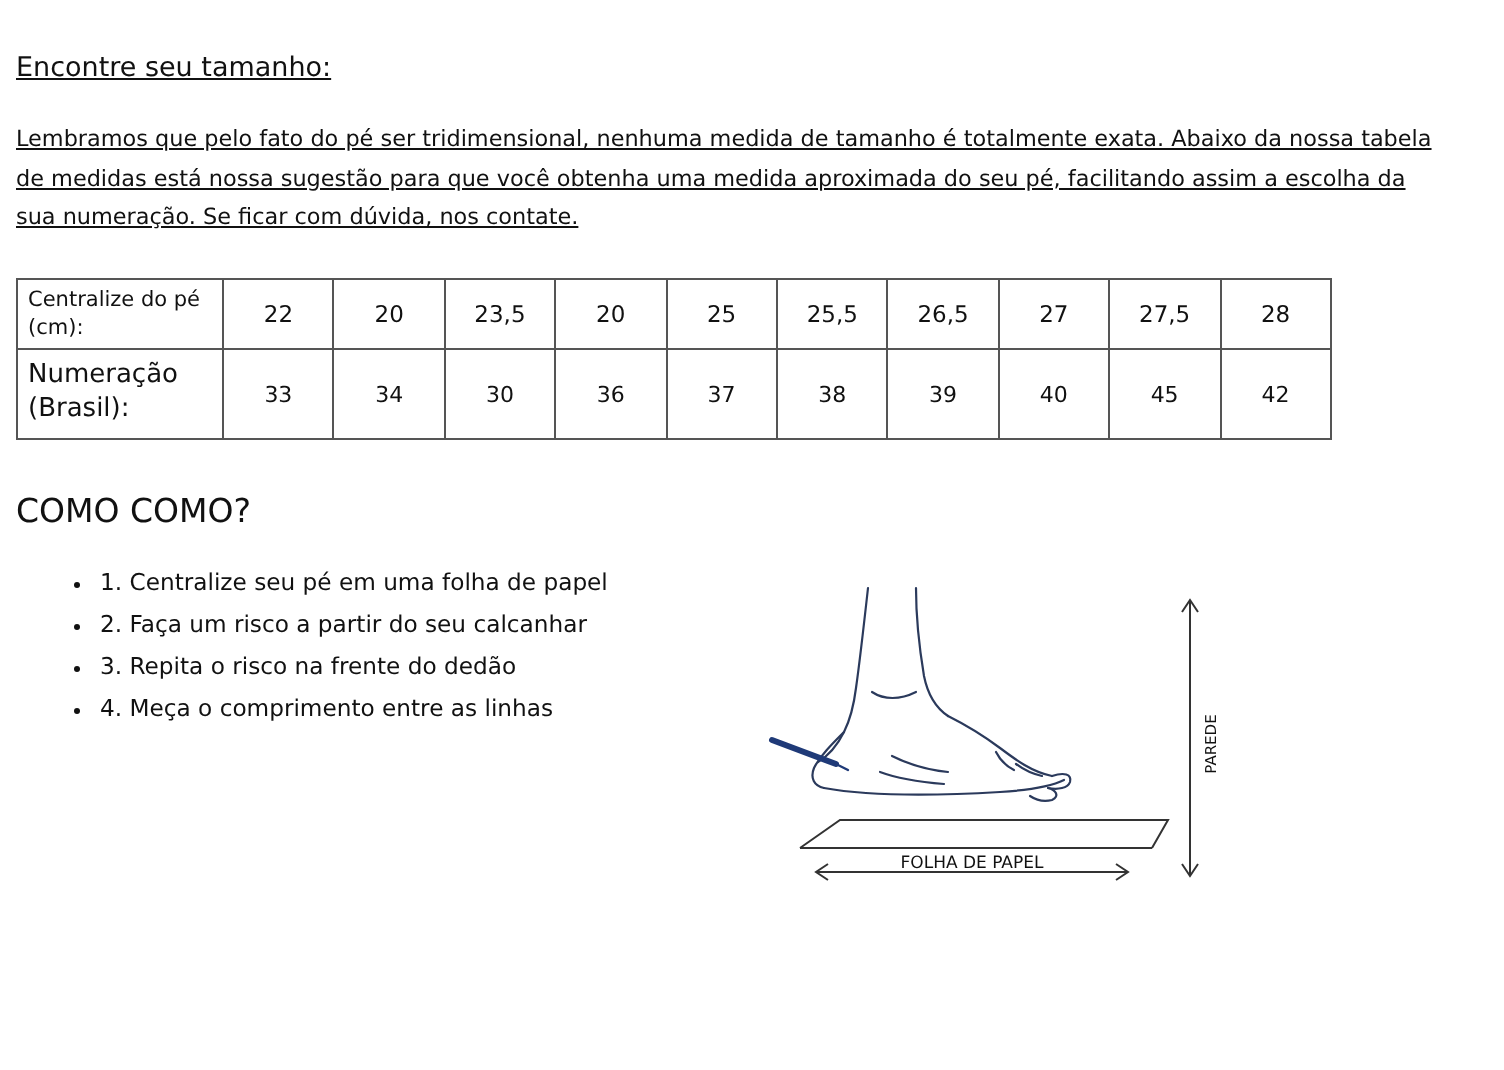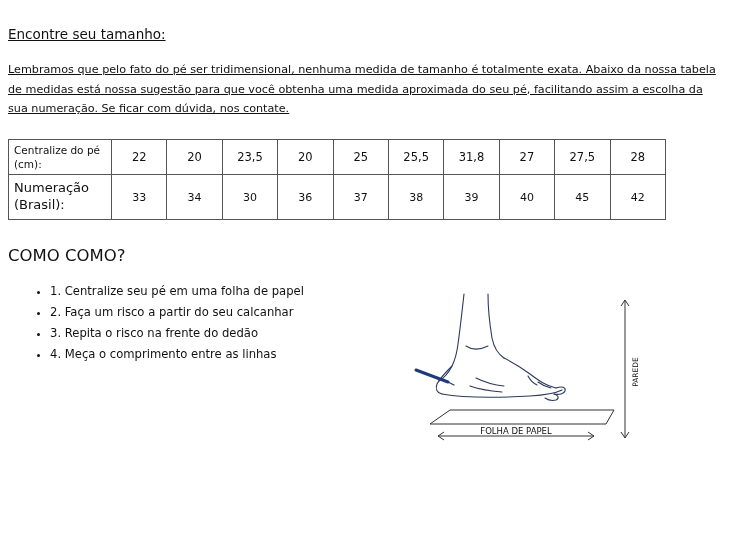--- a/index.html
+++ b/index.html
@@ -90,21 +90,21 @@
   .steps li {
     font-size: 11.6px;
     line-height: 1.82;
     color: #111111;
   }
   .steps li::marker {
     font-size: 11px;
   }
   .figure {
     position: absolute;
-    left: 406px;
+    left: 376px;
     top: 286px;
     width: 250px;
     height: 165px;
   }
   .figure svg {
     display: block;
   }
 </style>
 </head>
 <body>
@@ -119,21 +119,21 @@
   <table class="sizes">
     <tbody>
       <tr class="row-cm">
         <td class="rowhead">Centralize do pé (cm):</td>
         <td class="val">22</td>
         <td class="val">20</td>
         <td class="val">23,5</td>
         <td class="val">20</td>
         <td class="val">25</td>
         <td class="val">25,5</td>
-        <td class="val">31,8</td>
+        <td class="val">26,5</td>
         <td class="val">27</td>
         <td class="val">27,5</td>
         <td class="val">28</td>
       </tr>
       <tr class="row-num">
         <td class="rowhead">Numeração (Brasil):</td>
         <td class="val">33</td>
         <td class="val">34</td>
         <td class="val">30</td>
         <td class="val">36</td>

